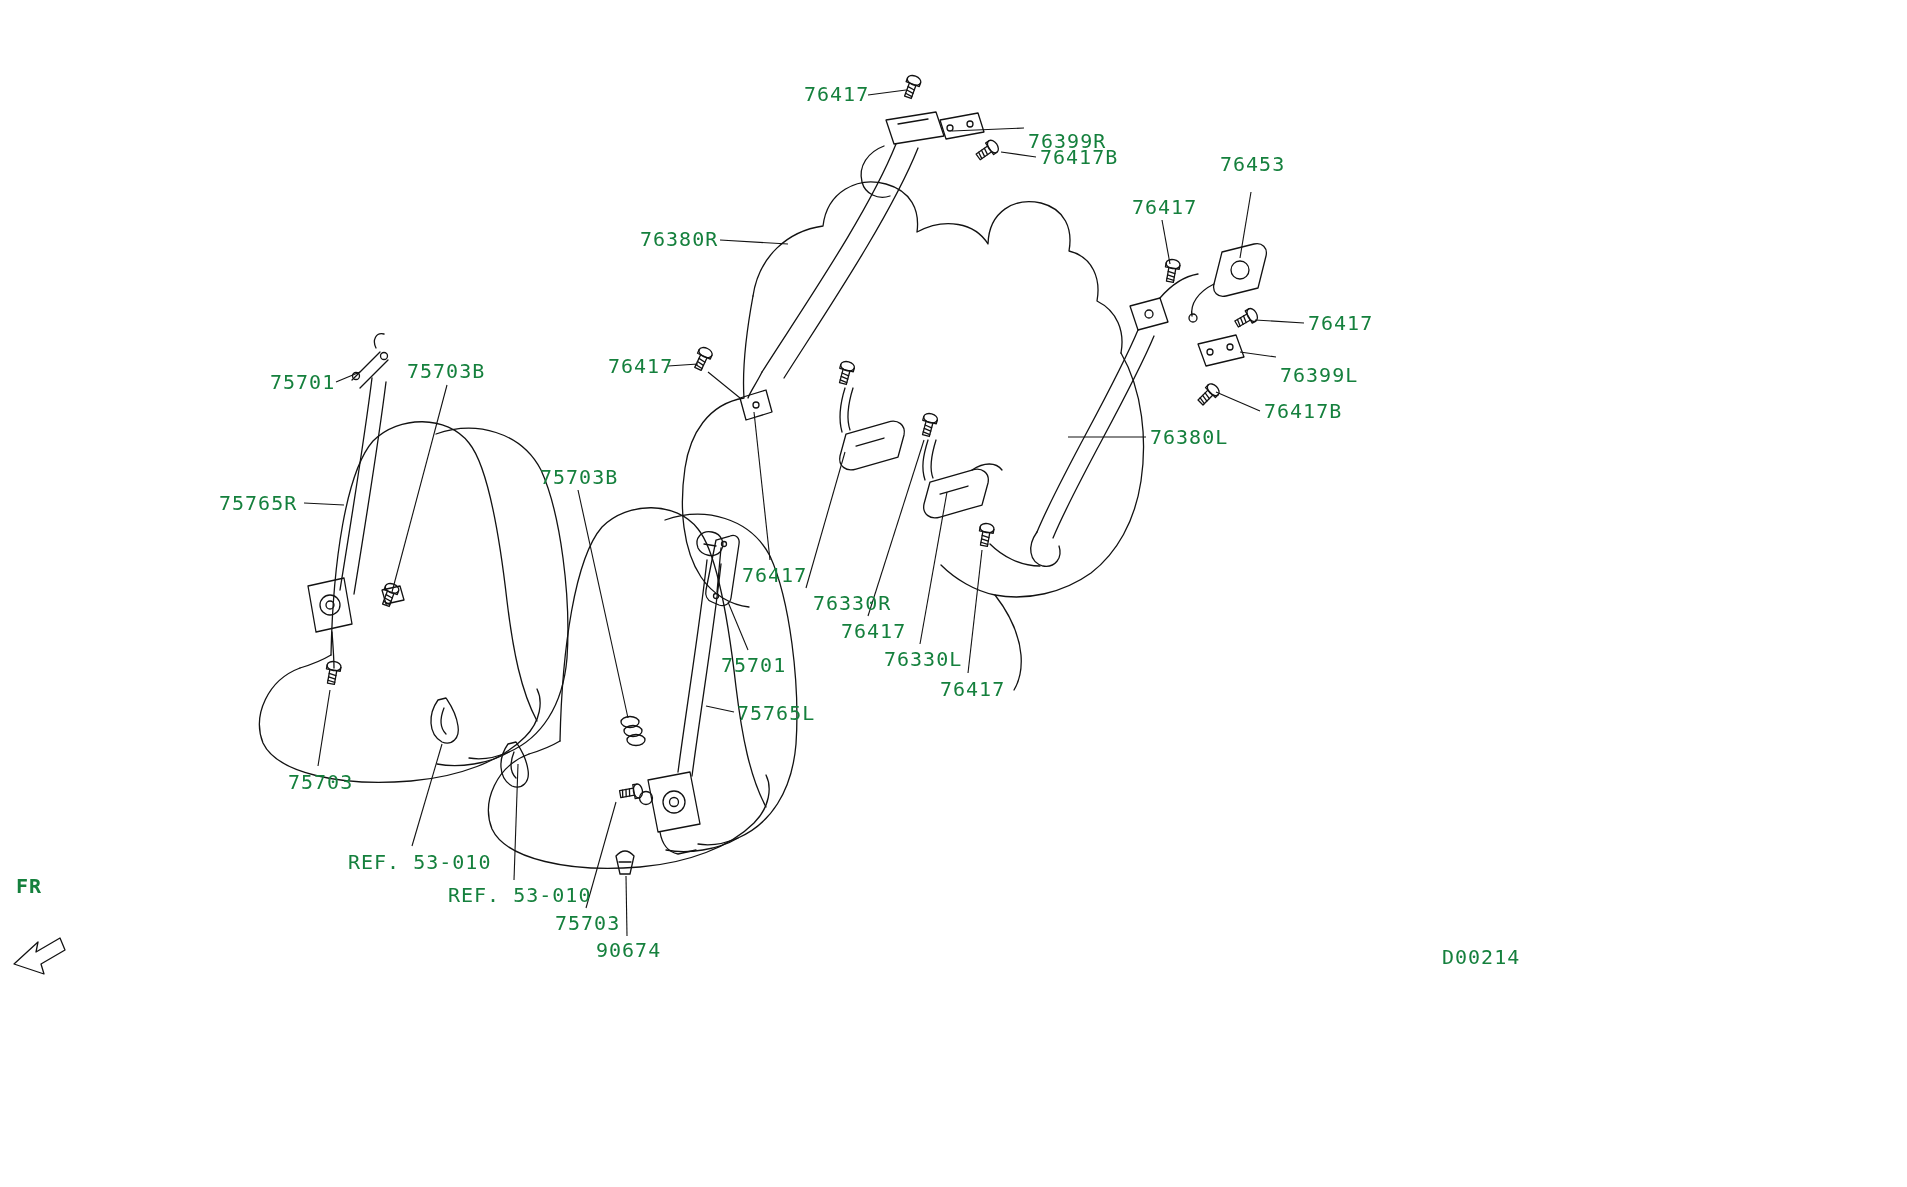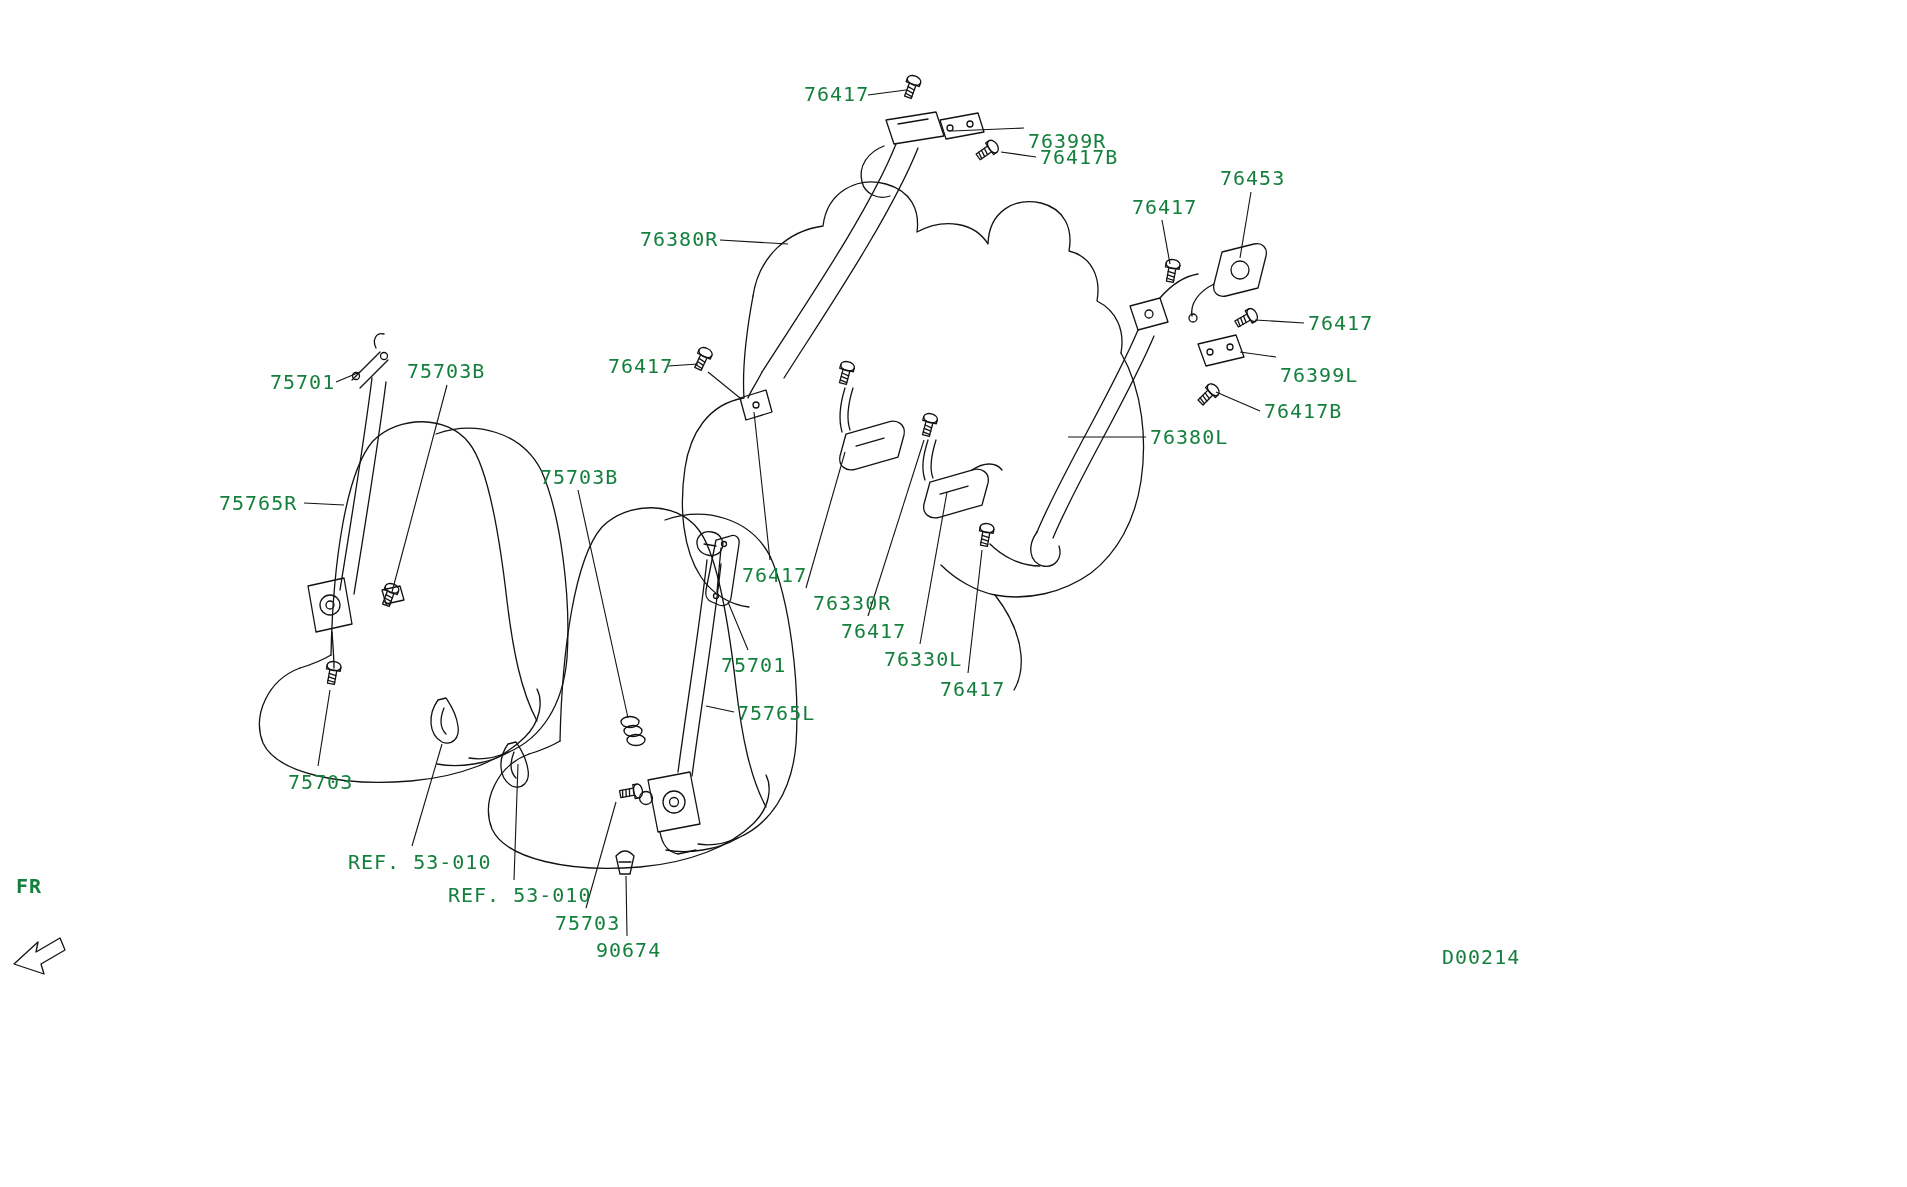--- a/index.html
+++ b/index.html
@@ -207,21 +207,21 @@
       <path d="M 412,846 L 442,744"></path>
       <path d="M 514,880 L 518,764"></path>
       <path d="M 586,908 L 616,802"></path>
       <path d="M 627,936 L 626,876"></path>
     </g>
   </svg>
 
   <div class="part-label" style="left:804px; top:82px;">76417</div>
   <div class="part-label" style="left:1028px; top:116px;margin-top:13px;">76399R</div>
   <div class="part-label" style="left:1040px; top:145px;">76417B</div>
-  <div class="part-label" style="left:1220px; top:166px;">76453</div>
+  <div class="part-label" style="left:1220px; top:152px;">76453</div>
   <div class="part-label" style="left:1132px; top:195px;">76417</div>
   <div class="part-label" style="left:640px; top:227px;">76380R</div>
   <div class="part-label" style="left:608px; top:354px;">76417</div>
   <div class="part-label" style="left:1308px; top:311px;">76417</div>
   <div class="part-label" style="left:1280px; top:363px;">76399L</div>
   <div class="part-label" style="left:1264px; top:399px;">76417B</div>
   <div class="part-label" style="left:1150px; top:425px;">76380L</div>
   <div class="part-label" style="left:270px; top:370px;">75701</div>
   <div class="part-label" style="left:407px; top:359px;">75703B</div>
   <div class="part-label" style="left:219px; top:491px;">75765R</div>

